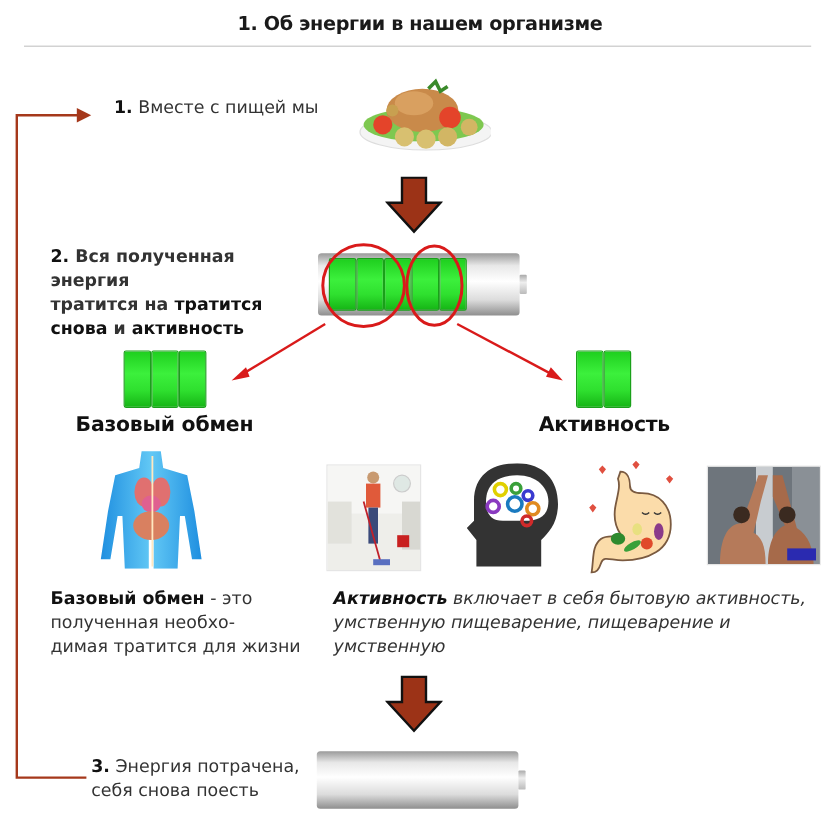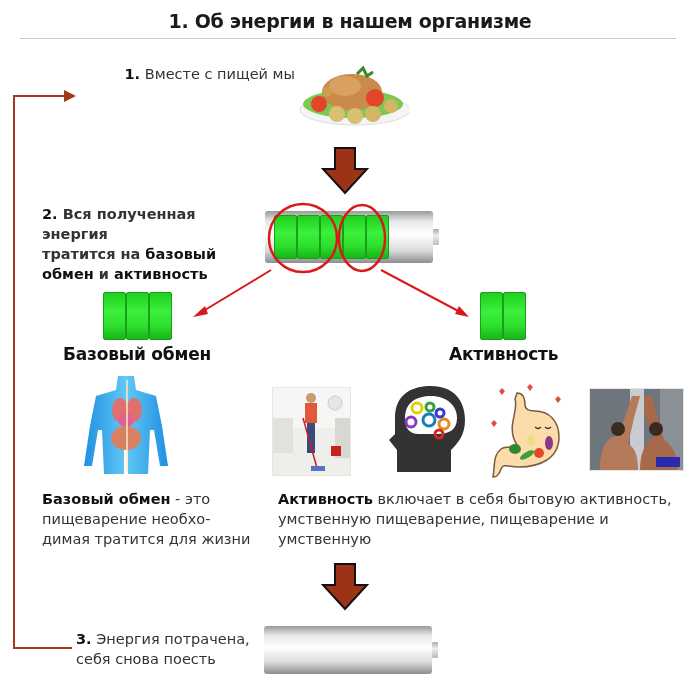--- a/index.html
+++ b/index.html
@@ -1,19 +1,19 @@
 <!DOCTYPE html>
 <html><head>
 <meta charset="utf-8">
 <style>
   html, body { margin: 0; padding: 0; background: #ffffff; }
   body { width: 700px; height: 700px; position: relative; overflow: hidden;
          font-family: "DejaVu Sans", "Liberation Sans", sans-serif; color: #222; }
   .abs { position: absolute; }
-  .title { left: 0; width: 700px; top: 10px; text-align: center; font-size: 19px;
+  .title { left: 0; width: 700px; top: 10px; text-align: center; font-size: 16px;
            font-weight: bold; color: #1a1a1a; letter-spacing: -0.3px; }
   .rule { left: 20px; top: 38px; width: 656px; height: 1px; background: #c8c8c8; }
   .txt { font-size: 14.5px; line-height: 20px; color: #333; font-family: "DejaVu Sans", sans-serif; }
   .txt b { color: #111; }
   .label { font-size: 17px; font-weight: bold; color: #111; font-family: "DejaVu Sans", sans-serif; letter-spacing: -0.2px; }
   .cell { position: absolute; top: 4px; bottom: 4px; width: 21px; border-radius: 2px;
           background: linear-gradient(#1fcf1f, #3cf03c 40%, #2fe02f 70%, #16b616); border: 1px solid #19a019; }
   .battery { background: linear-gradient(#9a9a9a, #e8e8e8 20%, #ffffff 45%, #dcdcdc 75%, #8e8e8e); border-radius: 3px; }
   .nub { background: linear-gradient(#aaa, #eee 40%, #bbb); border-radius: 1px; }
   .pic { border: 1px solid #e5e5e5; }
@@ -22,21 +22,21 @@
 <body>
 
 <div class="abs title">1. Об энергии в нашем организме</div>
 <div class="abs rule"></div>
 
 <svg class="abs" style="left:0;top:0" width="700" height="700">
   <polyline points="72,648 14,648 14,96 68,96" fill="none" stroke="#a5381b" stroke-width="2"></polyline>
   <polygon points="76,96 64,90 64,102" fill="#a5381b"></polygon>
 </svg>
 
-<div class="abs txt" style="left:95px;top:64px;width:200px;text-align:right;">
+<div class="abs txt" style="left:95px;top:80px;width:200px;">
   <b>1.</b><span> Вместе с пищей мы</span><br>
 </div>
 
 <svg class="abs" style="left:297px;top:64px" width="112" height="66">
   <ellipse cx="58" cy="46" rx="55" ry="15" fill="#f4f4f4" stroke="#ddd"></ellipse>
   <ellipse cx="56" cy="40" rx="50" ry="14" fill="#7ec850"></ellipse>
   <ellipse cx="55" cy="28" rx="30" ry="18" fill="#c98a4a"></ellipse>
   <ellipse cx="48" cy="22" rx="16" ry="10" fill="#d9a060"></ellipse>
   <circle cx="22" cy="40" r="8" fill="#e4442a"></circle>
   <circle cx="78" cy="34" r="9" fill="#e4442a"></circle>
@@ -47,22 +47,22 @@
   <circle cx="30" cy="28" r="5" fill="#c8a050"></circle>
   <path d="M60 10 l6 -6 l4 8 l6 -4" stroke="#3a8a2a" stroke-width="3" fill="none"></path>
 </svg>
 
 <svg class="abs" style="left:321px;top:147px" width="48" height="48">
   <polygon points="14,1 34,1 34,22 46,22 24,46 2,22 14,22" fill="#9c3317" stroke="#111" stroke-width="2" stroke-linejoin="miter"></polygon>
 </svg>
 
 <div class="abs txt" style="left:42px;top:204px;width:220px;font-weight:bold;">
   <b>2.</b><span> Вся полученная энергия</span><br>
-  <span>тратится на </span><b>базовый</b><br>
-  <b>обмен</b><span> и </span><b>активность</b>
+  <span>тратится на </span><b>тратится</b><br>
+  <b>снова</b><span> и </span><b>активность</b>
 </div>
 
 <div class="abs battery" style="left:265px;top:211px;width:168px;height:52px;">
   <div class="cell" style="left:9px;"></div>
   <div class="cell" style="left:32px;"></div>
   <div class="cell" style="left:55px;"></div>
   <div class="cell" style="left:78px;"></div>
   <div class="cell" style="left:101px;"></div>
 </div>
 <div class="abs nub" style="left:433px;top:229px;width:6px;height:16px;"></div>
@@ -150,24 +150,24 @@
   <rect x="70" y="0" width="23" height="81" fill="#8a9096"></rect>
   <path d="M10 81 c0 -20 6 -34 18 -34 l8 -22 l6 -18 l8 0 l-6 22 l-6 26 c8 4 10 14 10 26 z" fill="#b57a5a"></path>
   <path d="M50 81 c0 -14 4 -28 14 -32 l-10 -24 l0 -18 l8 0 l6 22 l6 22 c10 6 14 18 14 30 z" fill="#a66a4a"></path>
   <circle cx="28" cy="40" r="7" fill="#3a2a20"></circle>
   <circle cx="66" cy="40" r="7" fill="#3a2a20"></circle>
   <rect x="66" y="68" width="24" height="10" fill="#2a2ab0"></rect>
 </svg>
 
 <div class="abs txt" style="left:42px;top:489px;width:230px;">
   <b>Базовый обмен</b><span> - это</span><br>
-  <span>пищеварение необхо-</span><br>
+  <span>полученная необхо-</span><br>
   <span>димая тратится для жизни</span>
 </div>
-<div class="abs txt" style="left:278px;top:489px;width:420px;">
+<div class="abs txt" style="left:278px;top:489px;width:420px;font-style:italic;">
   <b>Активность</b><span> включает в себя бытовую активность,</span><br>
   <span>умственную пищеварение, пищеварение и</span><br>
   <span>умственную</span>
 </div>
 
 <svg class="abs" style="left:321px;top:563px" width="48" height="48">
   <polygon points="14,1 34,1 34,22 46,22 24,46 2,22 14,22" fill="#9c3317" stroke="#111" stroke-width="2"></polygon>
 </svg>
 
 <div class="abs txt" style="left:76px;top:629px;width:200px;">

